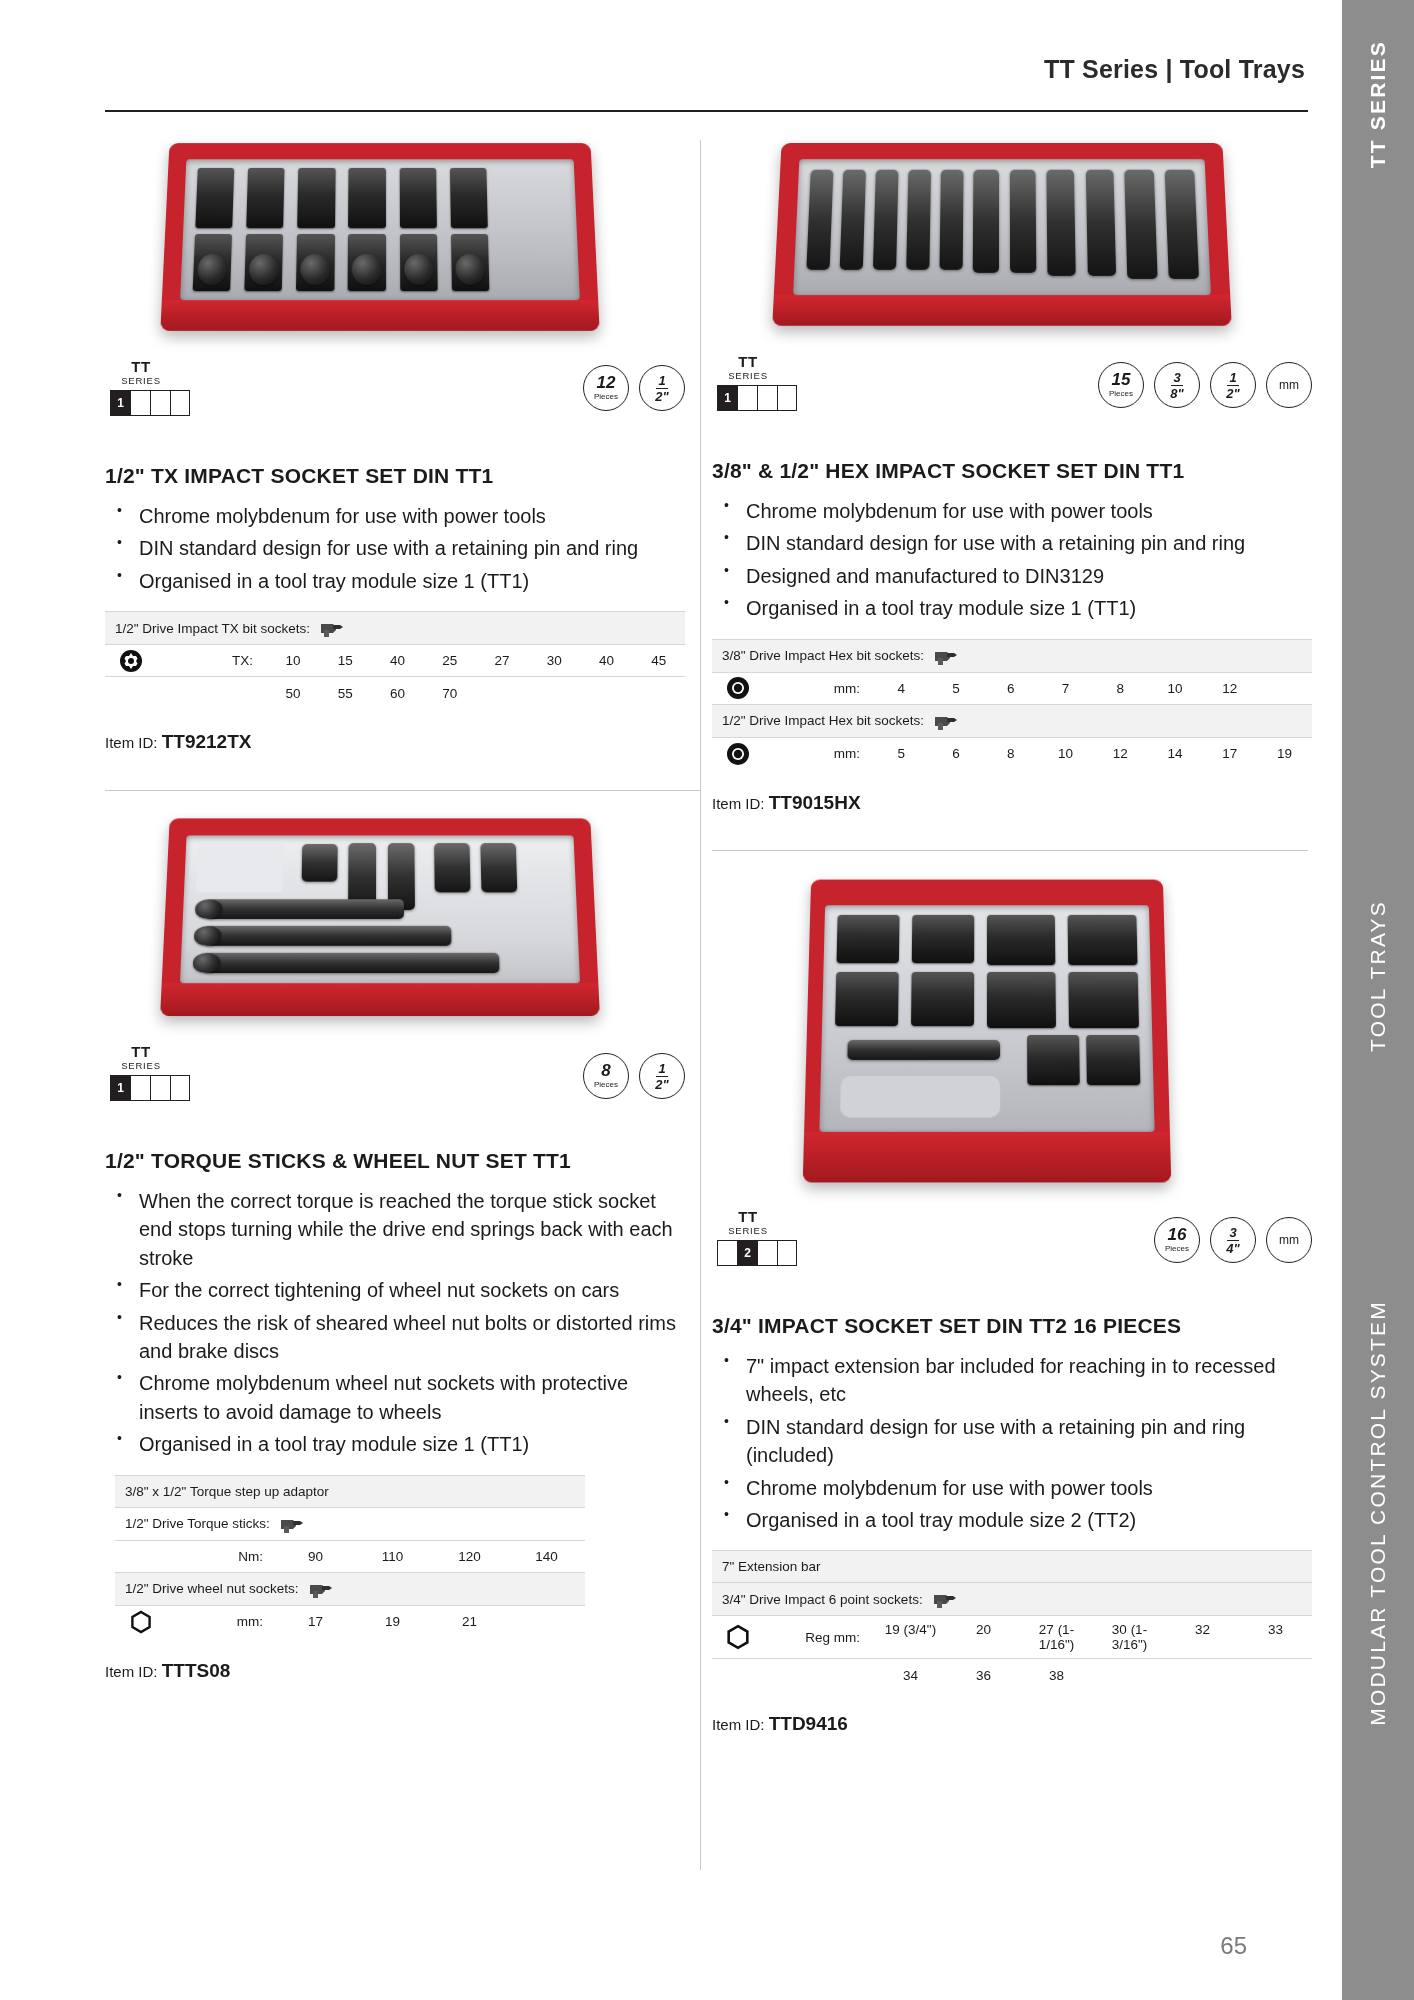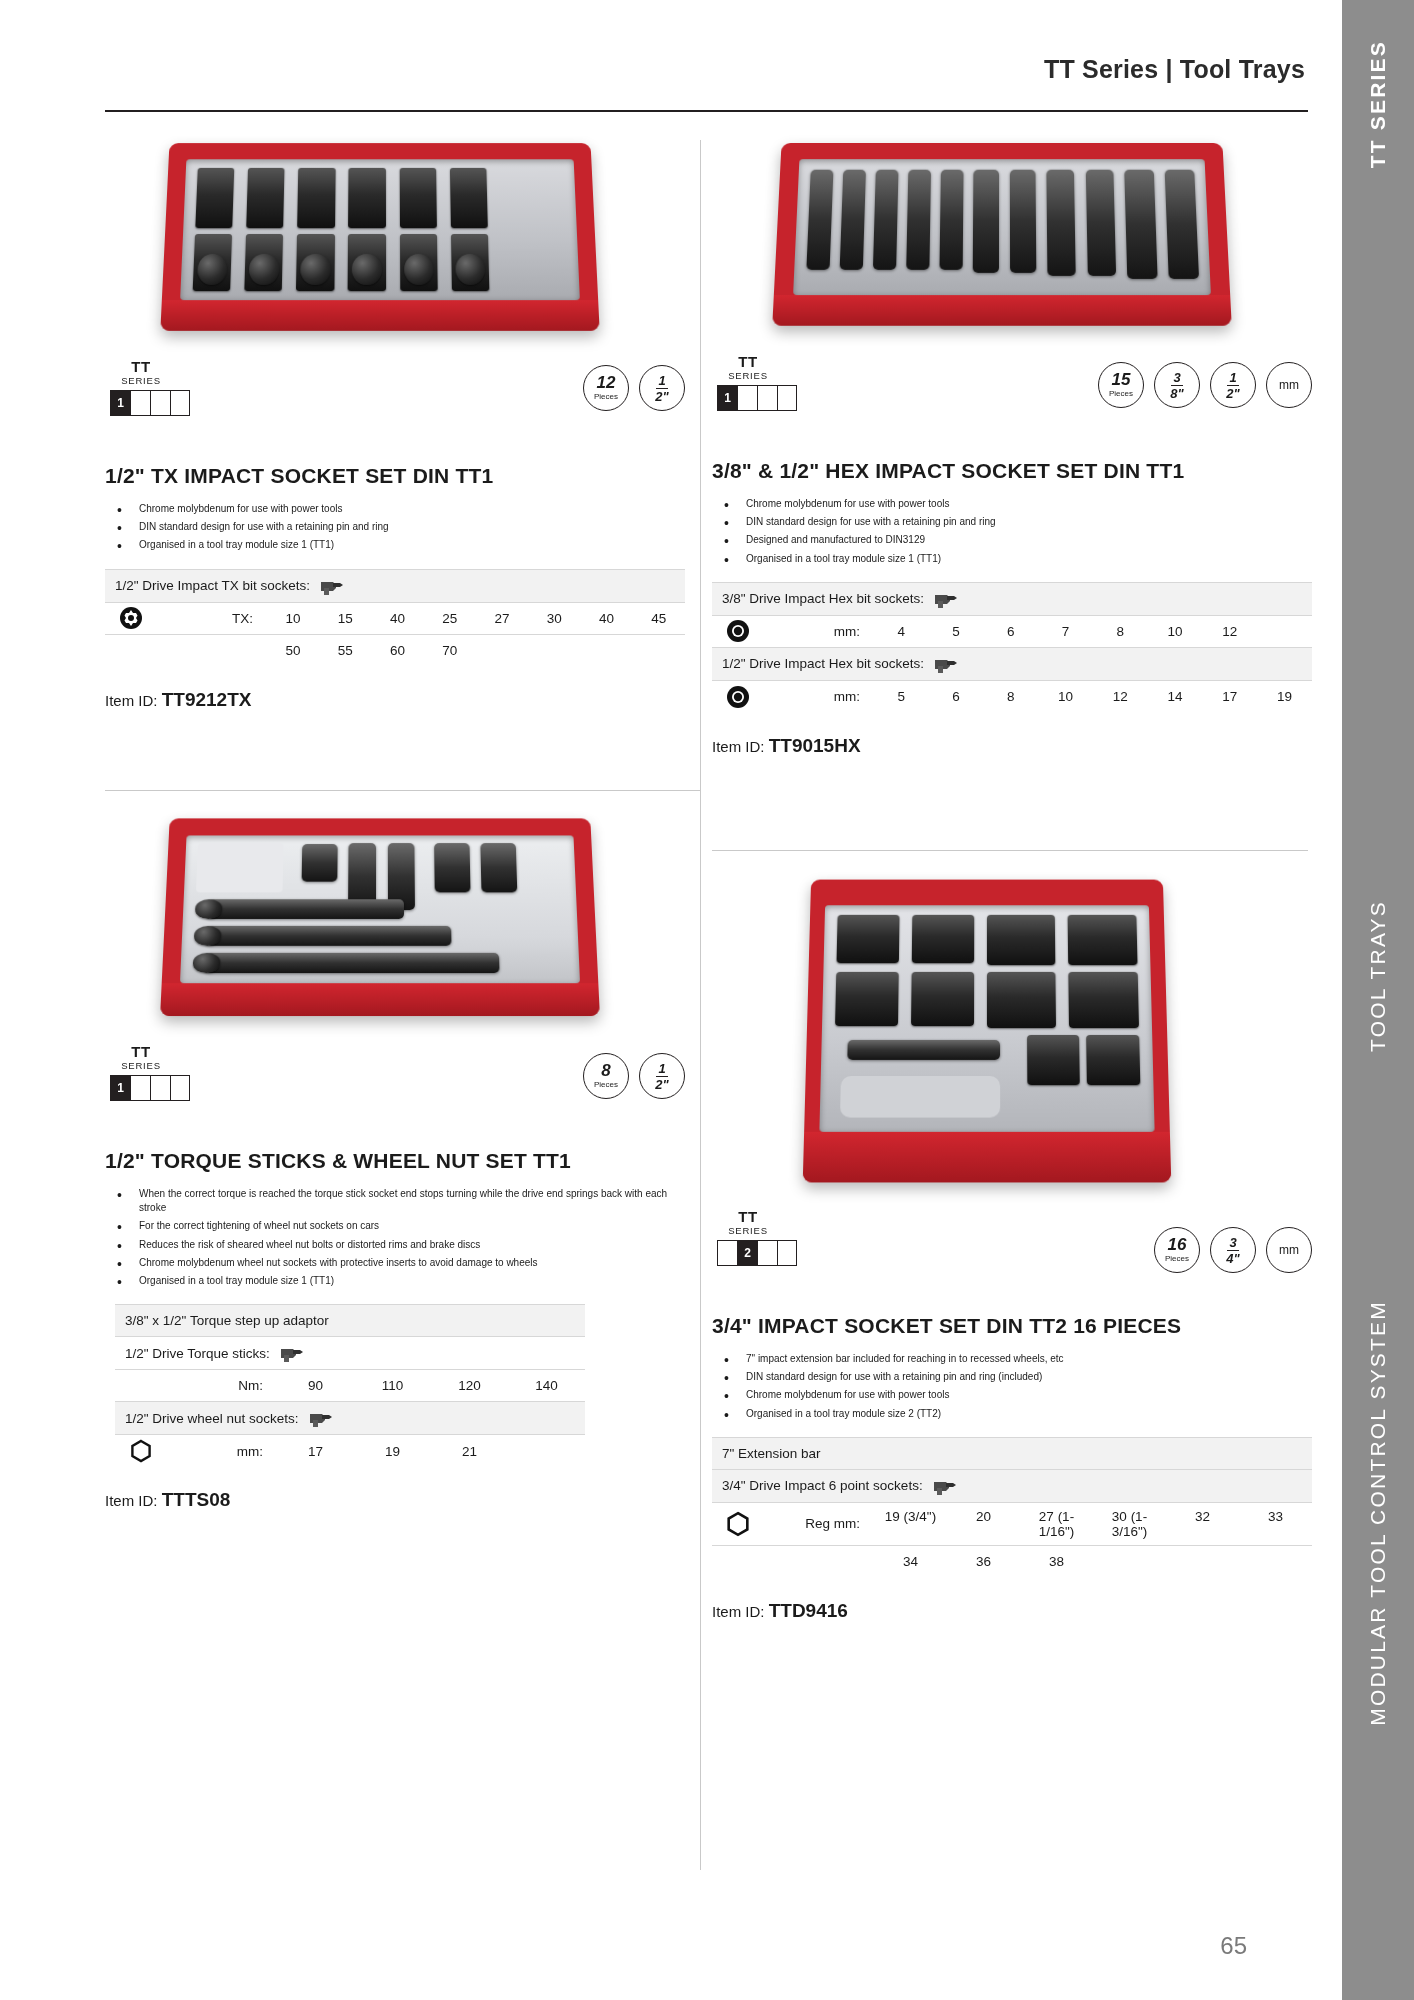--- a/index.html
+++ b/index.html
@@ -132,21 +132,21 @@
   .pill .frac { display:flex; flex-direction:column; align-items:center; line-height:1; }
   .pill .frac .num { font-size: 13px; font-style: italic; font-weight:bold; border-bottom: 1.2px solid #231f20; padding: 0 2px 1px; }
   .pill .frac .den { font-size: 13px; font-style: italic; font-weight:bold; padding-top:1px; }
   .pill .mm { font-size: 12px; }
 
   .prod-title {
     font-size: 21px; font-weight: bold; letter-spacing: .2px; margin-top: 10px; color:#1b1b1b;
   }
   ul.feat { list-style: none; margin: 14px 0 0 0; padding: 0; }
   ul.feat li {
-    position: relative; padding-left: 34px; font-size: 10px; line-height: 1.42;
+    position: relative; padding-left: 34px; font-size: 20px; line-height: 1.42;
     margin-bottom: 4px; color: #1b1b1b;
   }
   ul.feat li::before {
     content: "•"; position: absolute; left: 12px; top: -1px; font-size: 14px; color:#1b1b1b;
   }
 
   
   .spec { margin-top: 16px; border-top: 1px solid #d7d7d7; }
   .spec .row {
     border-bottom: 1px solid #d7d7d7;
@@ -574,21 +574,21 @@
       <div class="tt-text">TT</div>
       <div class="tt-sub">SERIES</div>
       <div class="tt-cells">
         <div class="cell"></div>
         <div class="cell on">2</div>
         <div class="cell"></div>
         <div class="cell"></div>
       </div>
     </div>
 
-    <div class="badge-row" style="right:0px;top:352px;align-items:center;">
+    <div class="badge-row" style="right:0px;top:342px;align-items:center;">
       <div class="pill">
         <div class="big">16</div>
         <div class="small">Pieces</div>
       </div>
       <div class="pill">
         <div class="frac">
           <span class="num">3</span>
           <span class="den"><span>4</span><span>"</span></span>
         </div>
       </div>

